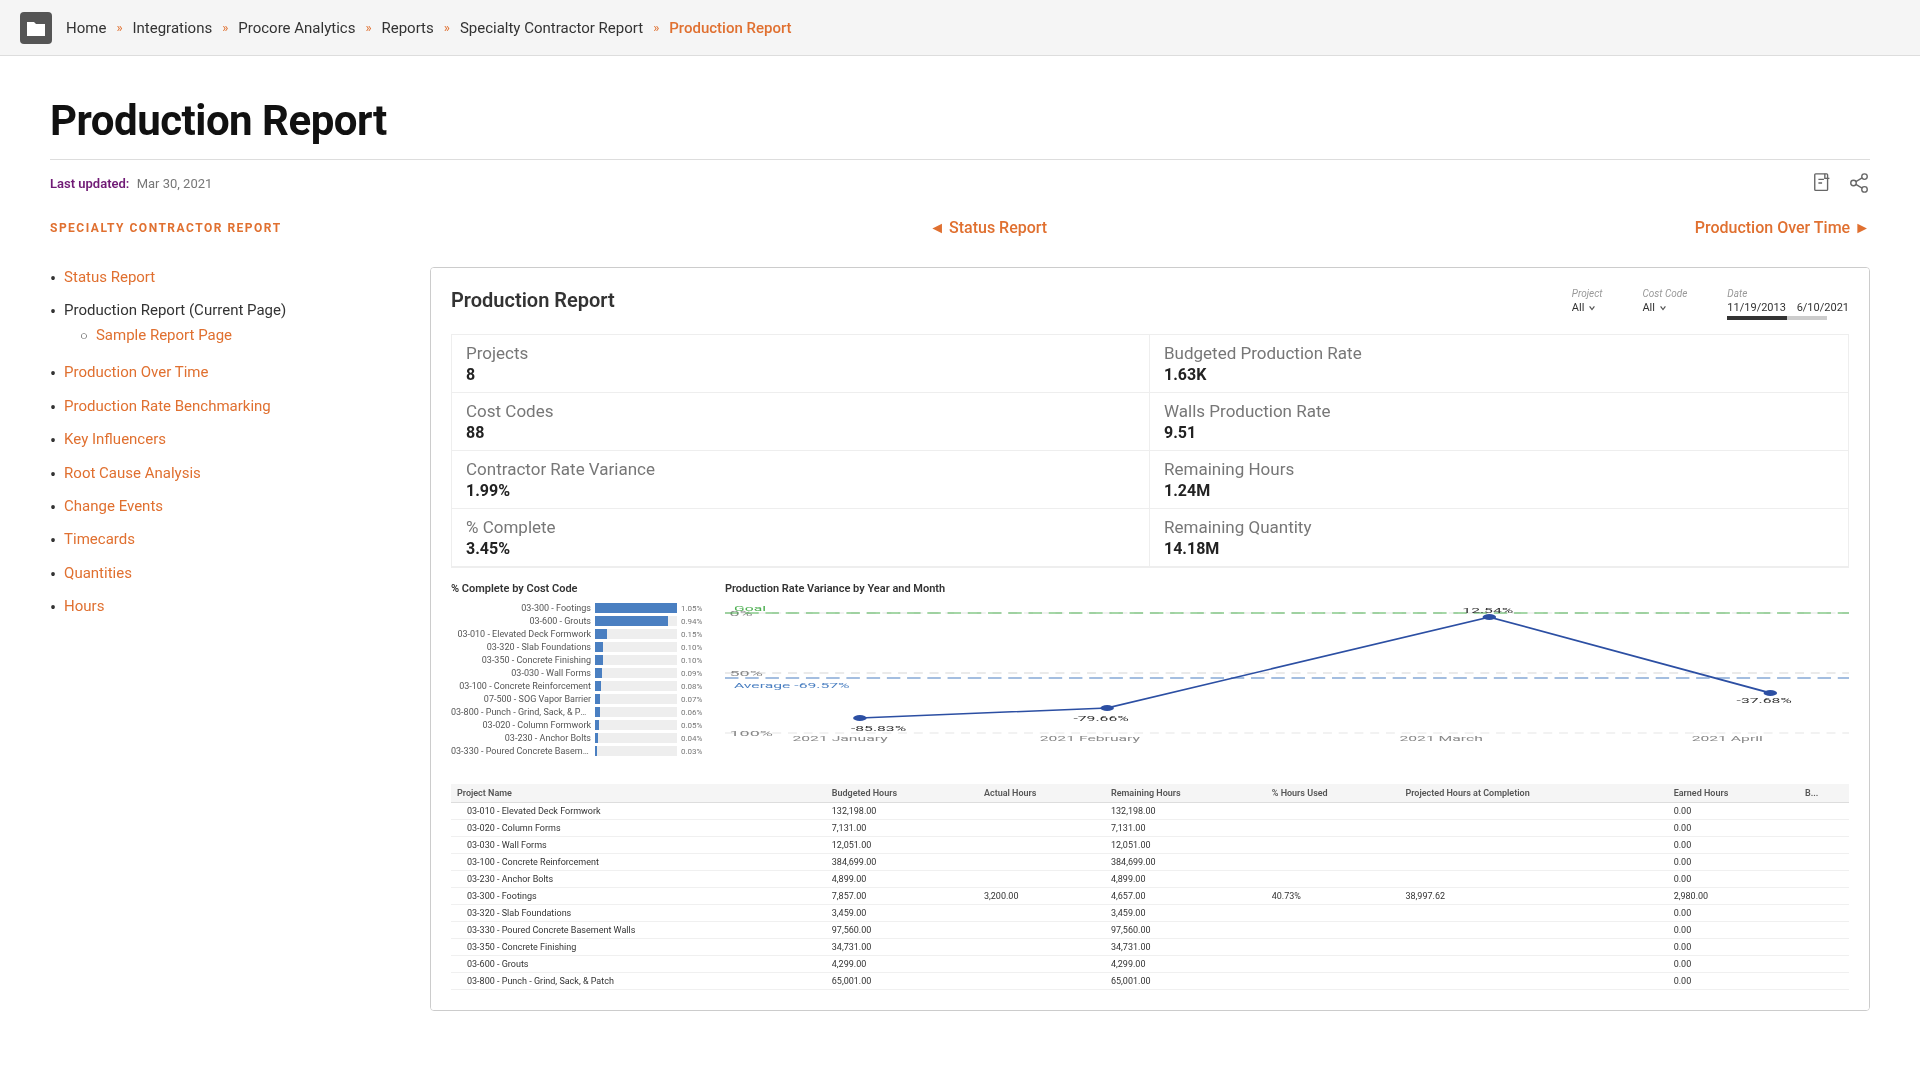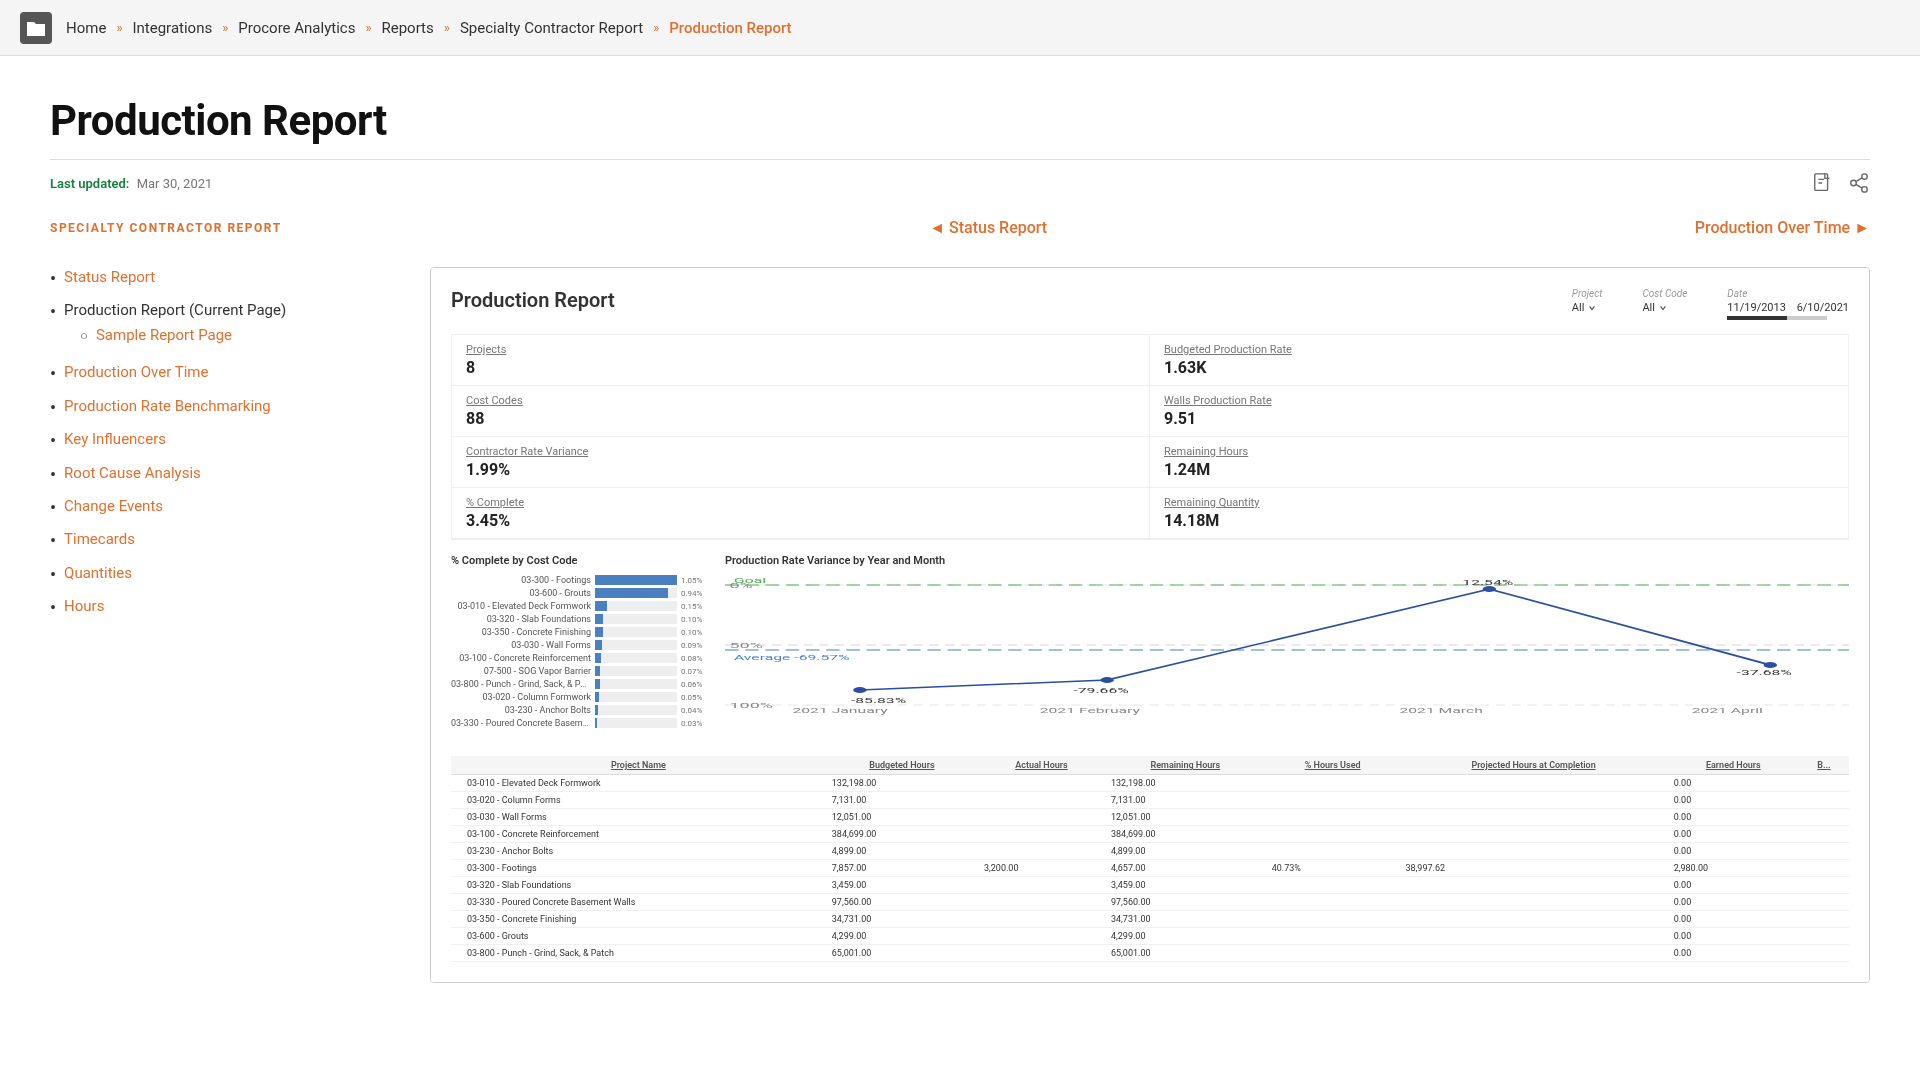--- a/index.html
+++ b/index.html
@@ -54,21 +54,21 @@
     .last-updated {
       font-size: 13px;
       color: #555;
       border-top: 1px solid #ddd;
       padding-top: 12px;
       margin-bottom: 24px;
       display: flex;
       justify-content: space-between;
       align-items: center;
     }
-    .last-updated span.label { font-weight: 600; color: #15803d; }
+    .last-updated span.label { font-weight: 600; color: #701a75; }
     .last-updated .icons { display: flex; gap: 14px; }
     .last-updated .icons svg { cursor: pointer; color: #666; }
 
     
     .nav-row {
       display: flex;
       justify-content: space-between;
       align-items: center;
       margin-bottom: 30px;
     }
@@ -222,21 +222,21 @@
       border: 1px solid #eee;
       margin-bottom: 14px;
       font-size: 12px;
     }
     .metric-cell {
       padding: 8px 14px;
       border-right: 1px solid #eee;
       border-bottom: 1px solid #eee;
     }
     .metric-cell:nth-child(2n) { border-right: none; }
-    .metric-cell .metric-label { color: #777; font-size: 11px; margin-bottom: 2px; text-decoration: underline; }
+    .metric-cell .metric-label { color: #777; font-size: 17px; margin-bottom: 2px; }
     .metric-cell .metric-value { font-size: 16px; font-weight: 700; color: #222; }
 
     
     .charts-row {
       display: flex;
       gap: 14px;
     }
     .chart-left {
       width: 260px;
       flex-shrink: 0;
@@ -301,26 +301,25 @@
     
     .report-table {
       width: 100%;
       border-collapse: collapse;
       font-size: 9px;
       margin-top: 14px;
     }
     .report-table th {
       background: #f5f5f5;
       padding: 4px 6px;
-      text-align: center;
+      text-align: left;
       font-weight: 600;
       color: #555;
       border-bottom: 1px solid #ddd;
       white-space: nowrap;
-      text-decoration: underline;
     }
     .report-table td {
       padding: 3px 6px;
       border-bottom: 1px solid #f0f0f0;
       color: #333;
       white-space: nowrap;
     }
     .report-table tr.group-header td {
       font-weight: 700;
       background: #f9f9f9;

